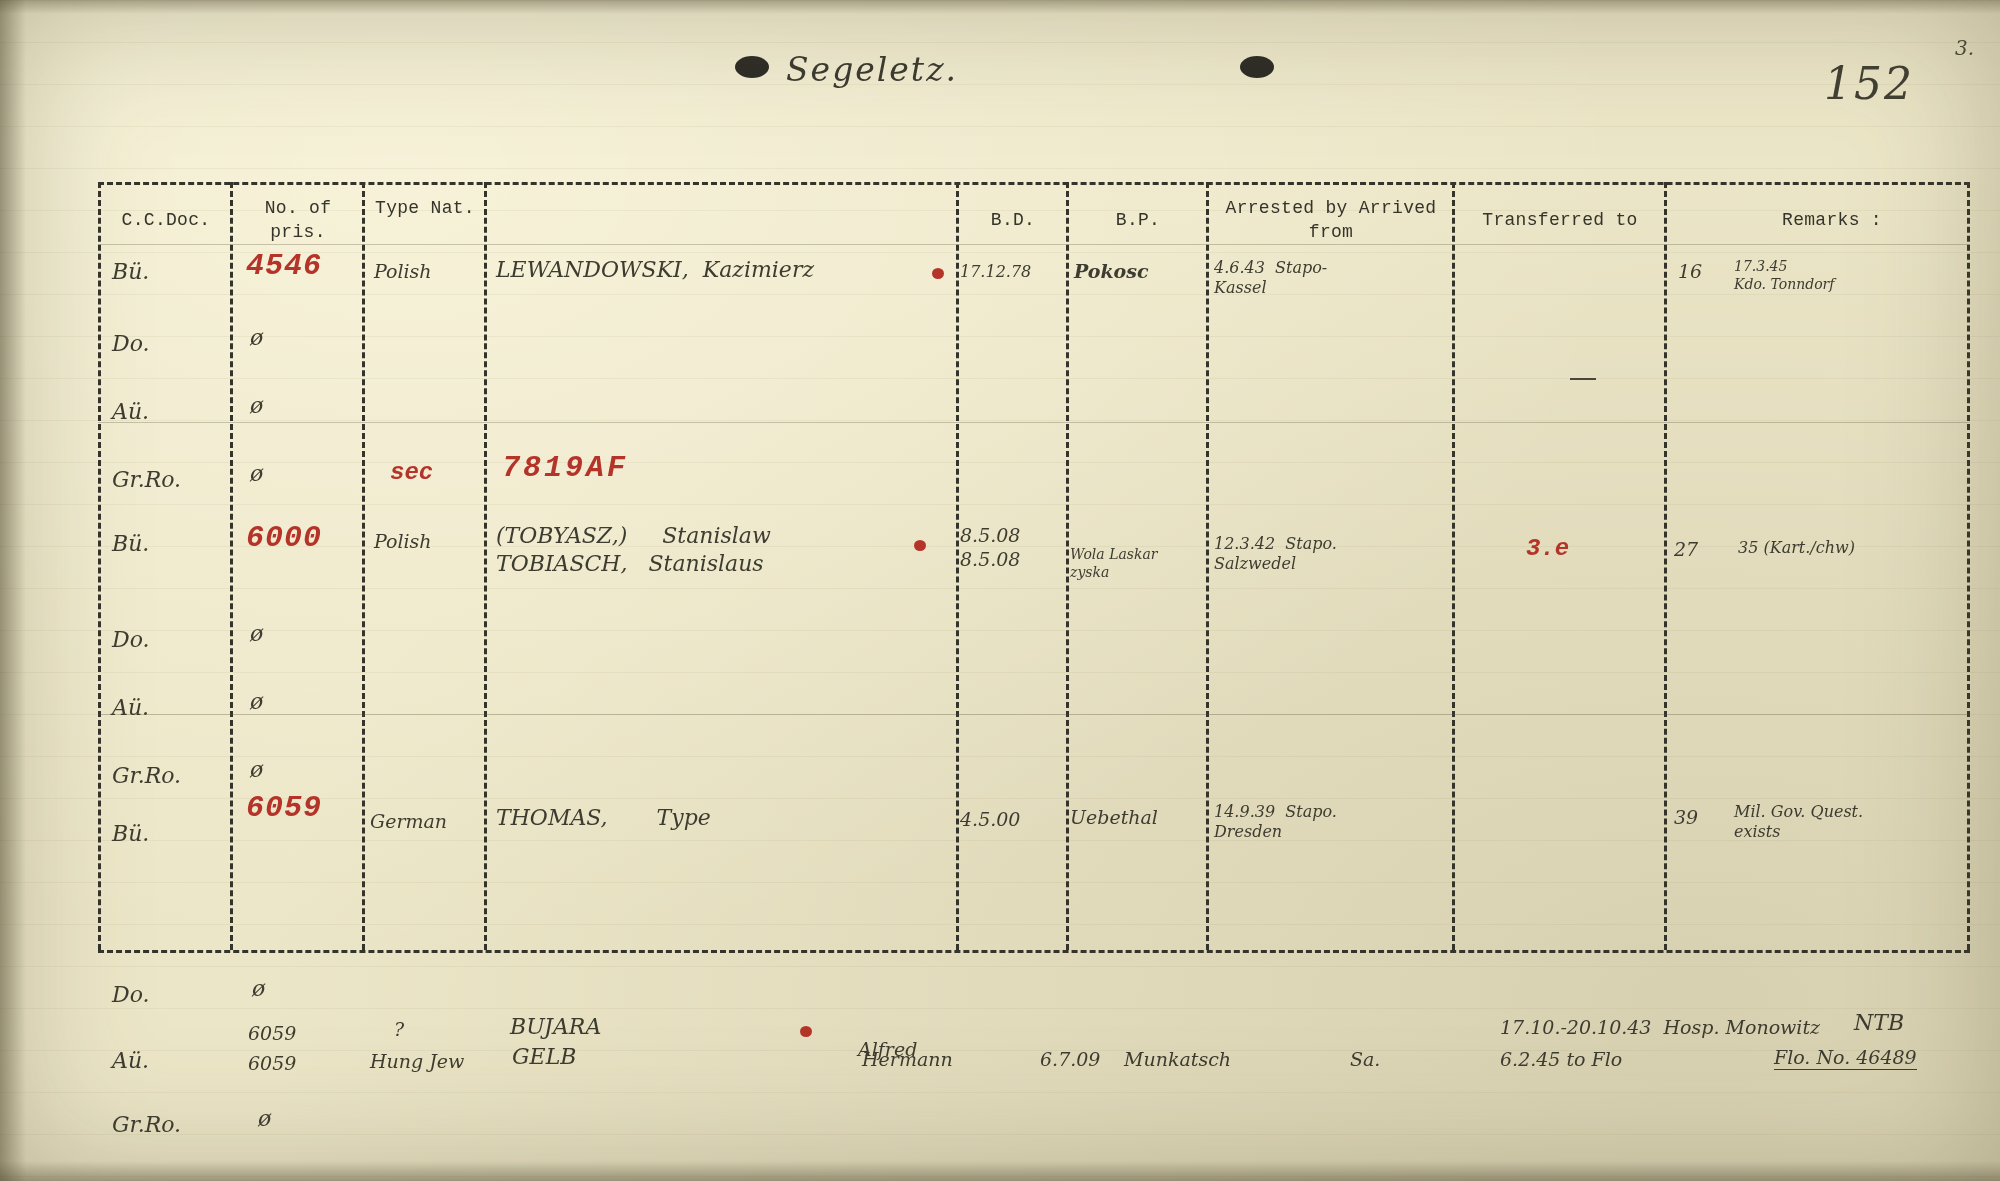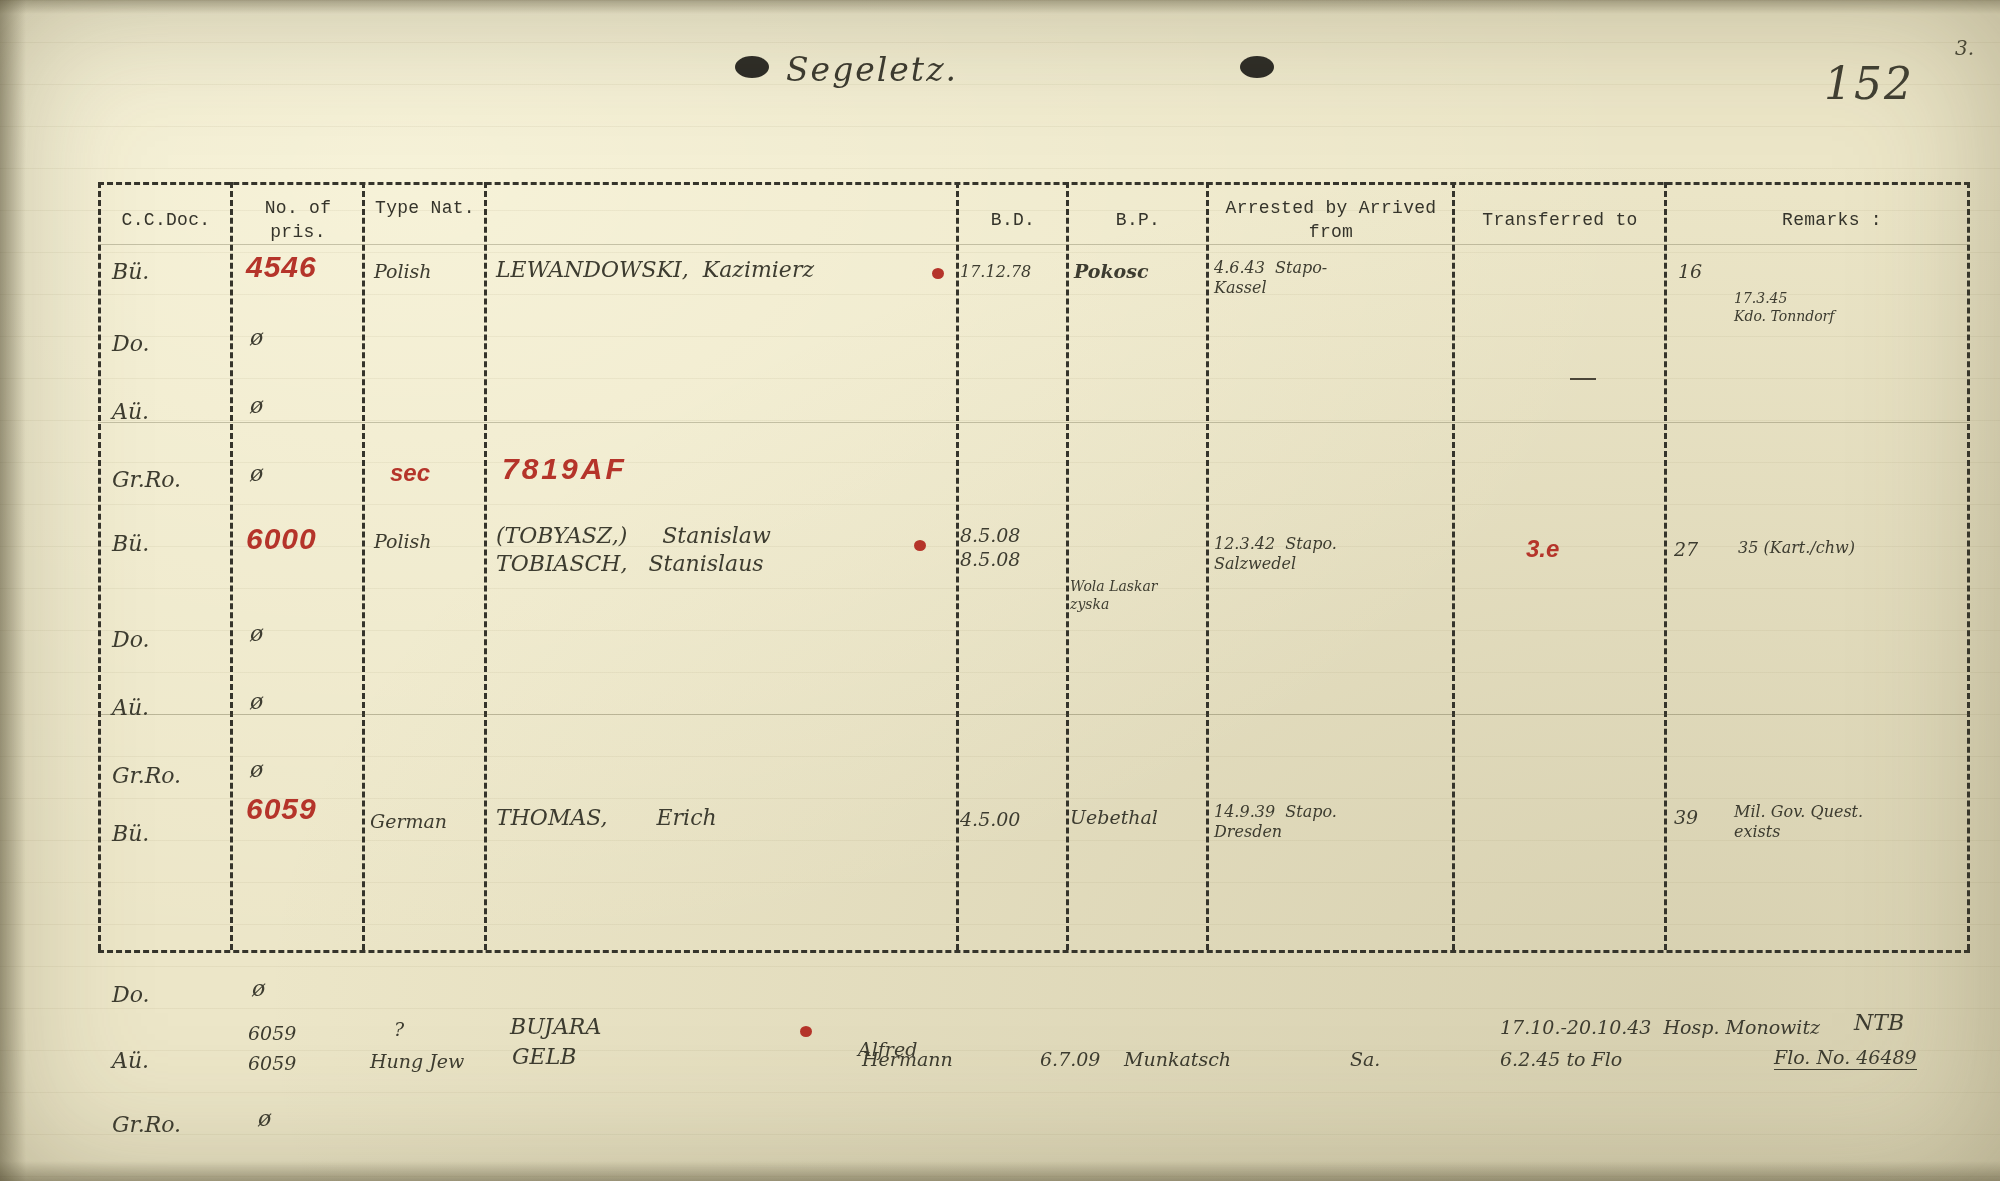--- a/index.html
+++ b/index.html
@@ -144,24 +144,24 @@
     position: absolute;
     font-family: "DejaVu Serif", serif;
     font-style: italic;
     color: #3d3c30;
     line-height: 1.25;
     white-space: pre;
   }
   .hw-lg { font-size: 22px; }
   .hw-md { font-size: 19px; }
   .hw-sm { font-size: 16px; }
-  .hw-xs { font-size: 14px; margin-top: 32px; }
+  .hw-xs { font-size: 14px; }
   .red {
     color: #b5342a;
-    font-family: Liberation Sans, sans-serif;
+    font-family: Liberation Mono, monospace;
     font-style: italic;
     font-weight: bold;
   }
   .red-lg { font-size: 30px; letter-spacing: 1px; }
   .red-md { font-size: 24px; }
 
   .dot {
     position: absolute;
     width: 12px; height: 11px;
     border-radius: 50%;
@@ -277,21 +277,21 @@
 
     <div class="cell hw-lg" style="left:14px;  top:512px;">Aü.</div>
     <div class="cell hw-lg" style="left:152px; top:506px;">ø</div>
 
     <div class="cell hw-lg" style="left:14px;  top:580px;">Gr.Ro.</div>
     <div class="cell hw-lg" style="left:152px; top:574px;">ø</div>
 
     <div class="cell hw-lg" style="left:14px;  top:638px;">Bü.</div>
     <div class="cell red red-lg" style="left:148px;top:608px;">6059</div>
     <div class="cell hw-md" style="left:272px; top:628px;">German</div>
-    <div class="cell hw-lg" style="left:398px; top:622px;">THOMAS,       Erich</div>
+    <div class="cell hw-lg" style="left:398px; top:622px;">THOMAS,       Type</div>
     <div class="cell hw-md" style="left:862px; top:626px;">4.5.00</div>
     <div class="cell hw-md" style="left:972px; top:624px;">Uebethal</div>
     <div class="cell hw-sm" style="left:1116px;top:620px;">14.9.39  Stapo.
 Dresden</div>
     <div class="cell hw-md" style="left:1576px;top:624px;">39</div>
     <div class="cell hw-sm" style="left:1636px;top:620px;">Mil. Gov. Quest.
 exists</div>
   </div>
 
   <div class="footer-cell hw-lg" style="left:112px; top:982px;">Do.</div>

